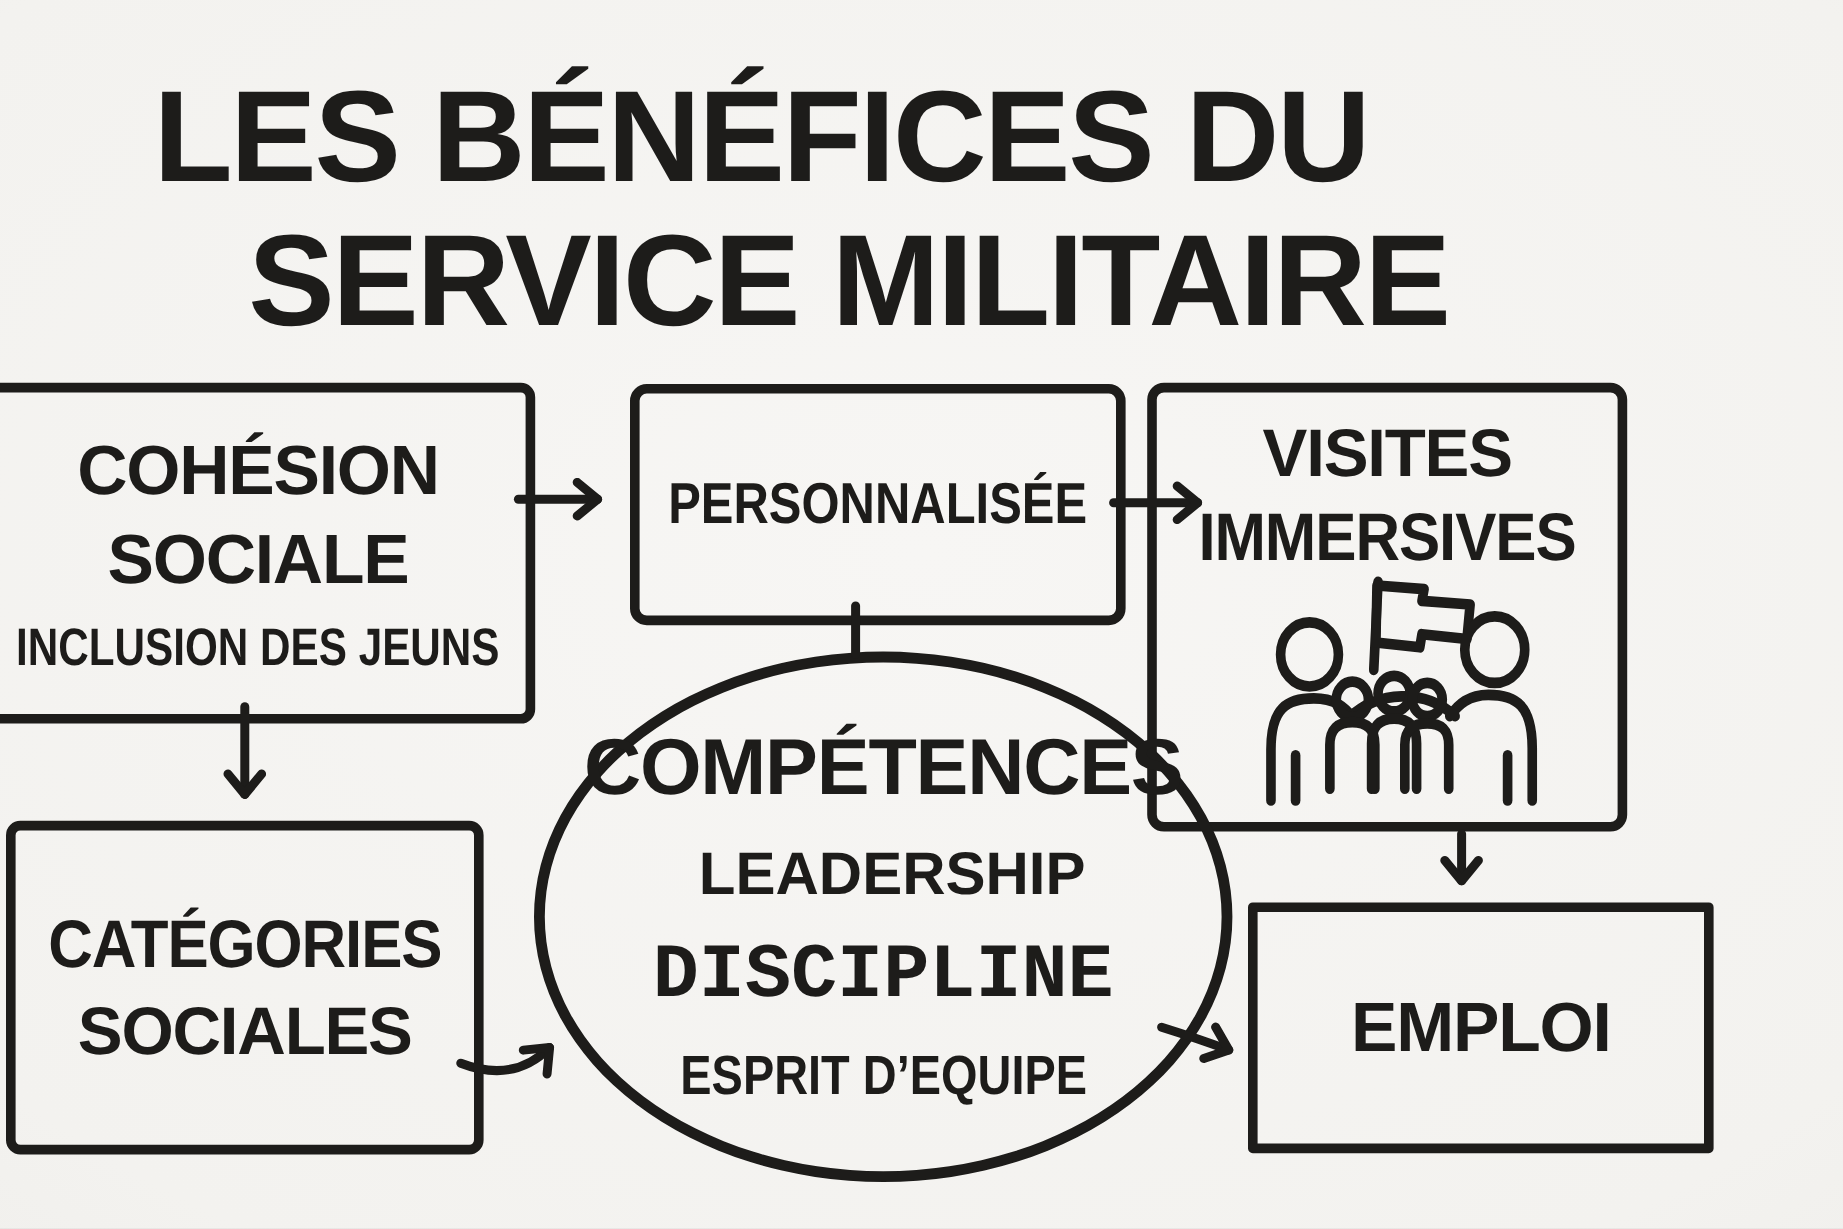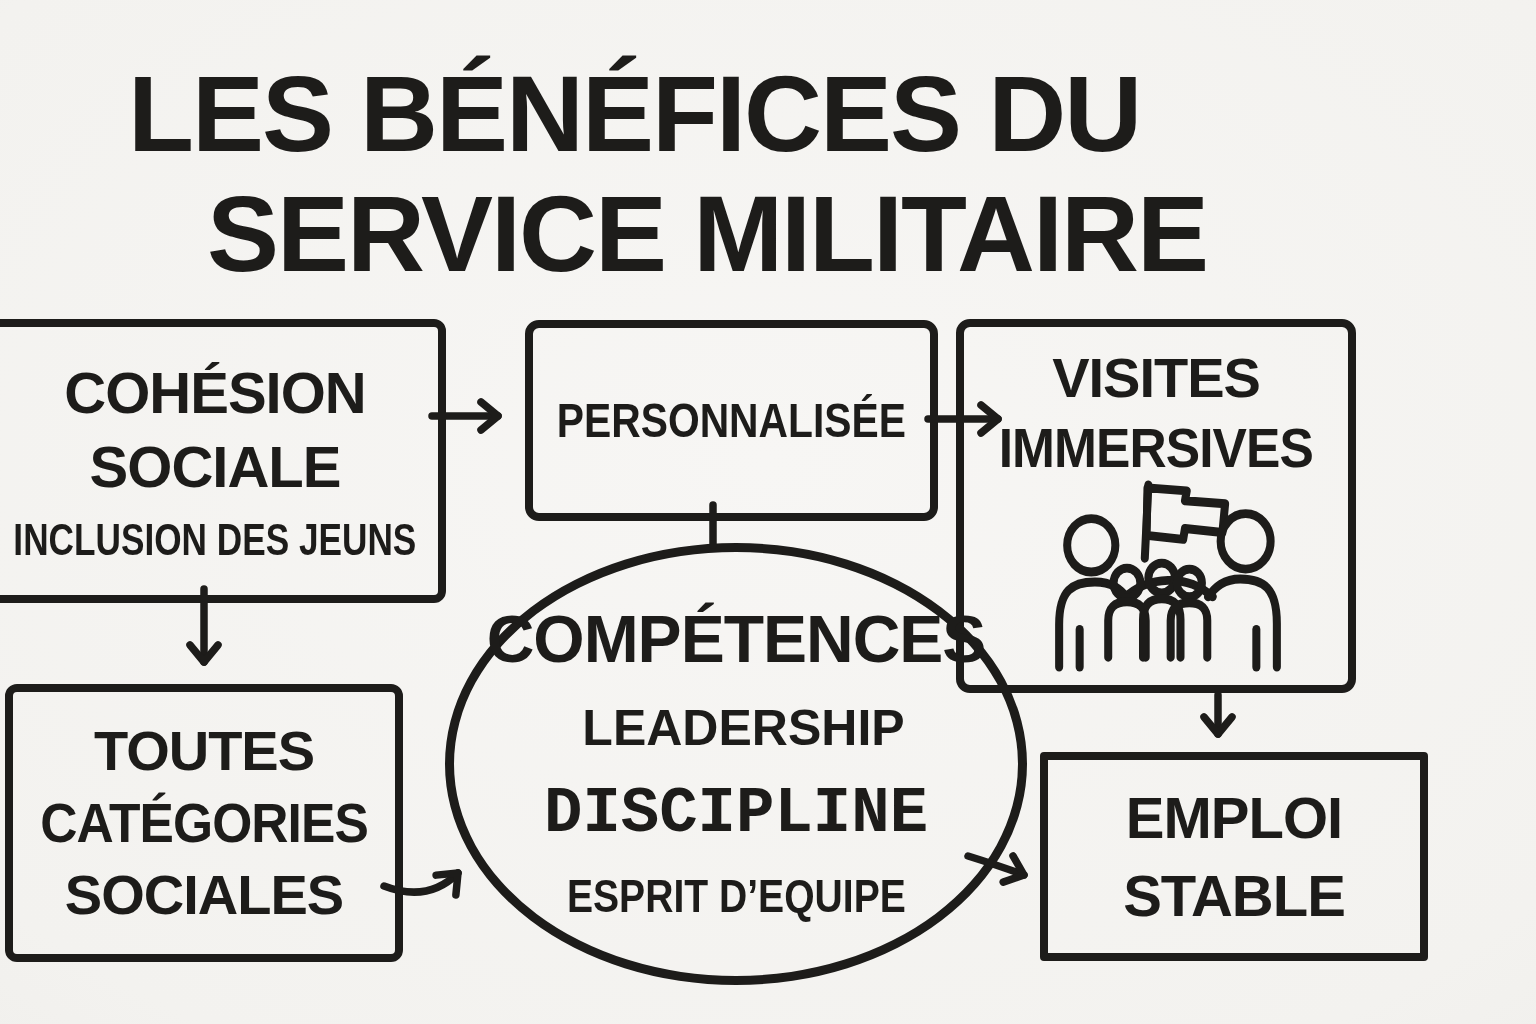--- a/index.html
+++ b/index.html
@@ -67,35 +67,33 @@
         <circle cx="123" cy="100" r="15"></circle>
         <circle cx="154" cy="105" r="14"></circle>
         <path d="M63,180 L63,143 Q63,124 84,124 Q105,124 105,143 L105,180"></path>
         <path d="M102,180 L102,142 Q102,121 123,121 Q144,121 144,142 L144,180"></path>
         <path d="M133,180 L133,143 Q133,125 154,125 Q174,125 174,143 L174,180"></path>
       </g>
     </svg>
   </div>
 
   <div class="node" style="left:5px;top:684px;width:382px;height:262px;border-radius:12px;">
-    <div class="mid nowrap" style="line-height:72px;">TOUTES</div>
     <div class="mid nowrap cond92" style="line-height:72px;">CATÉGORIES</div>
     <div class="mid nowrap" style="line-height:72px;">SOCIALES</div>
   </div>
 
   <div class="node" style="left:445px;top:543px;width:564px;height:424px;border-radius:50%;border-width:9px;gap:16px;">
     <div class="nowrap" style="font-size:66px;line-height:76px;letter-spacing:-1px;">COMPÉTENCES</div>
     <div class="nowrap" style="font-size:50px;line-height:70px;margin-left:15px;">LEADERSHIP</div>
     <div class="nowrap" style="font-size:64px;line-height:70px;font-family:Liberation Mono, monospace;">DISCIPLINE</div>
     <div class="nowrap cond85" style="font-size:46px;line-height:62px;">ESPRIT D’EQUIPE</div>
   </div>
 
   <div class="node" style="left:1040px;top:752px;width:372px;height:193px;border-radius:4px;">
     <div class="big nowrap" style="line-height:78px;">EMPLOI</div>
-    <div class="big nowrap" style="line-height:78px;">STABLE</div>
   </div>
 
   <svg class="abs" style="left:0;top:0;pointer-events:none;" width="1536" height="1024" viewBox="0 0 1536 1024" aria-hidden="true">
     <defs>
       <marker id="ah" viewBox="-22 -18 28 36" refX="0" refY="0" markerWidth="28" markerHeight="36" markerUnits="userSpaceOnUse" orient="auto">
         <path d="M-17,-14 L0,0 L-17,14" fill="none" stroke="#1d1c1a" stroke-width="7.5" stroke-linecap="round" stroke-linejoin="round"></path>
       </marker>
     </defs>
     <g class="ink-stroke" stroke-width="7.5">
       <path d="M432,416 L498,416" marker-end="url(#ah)"></path>

